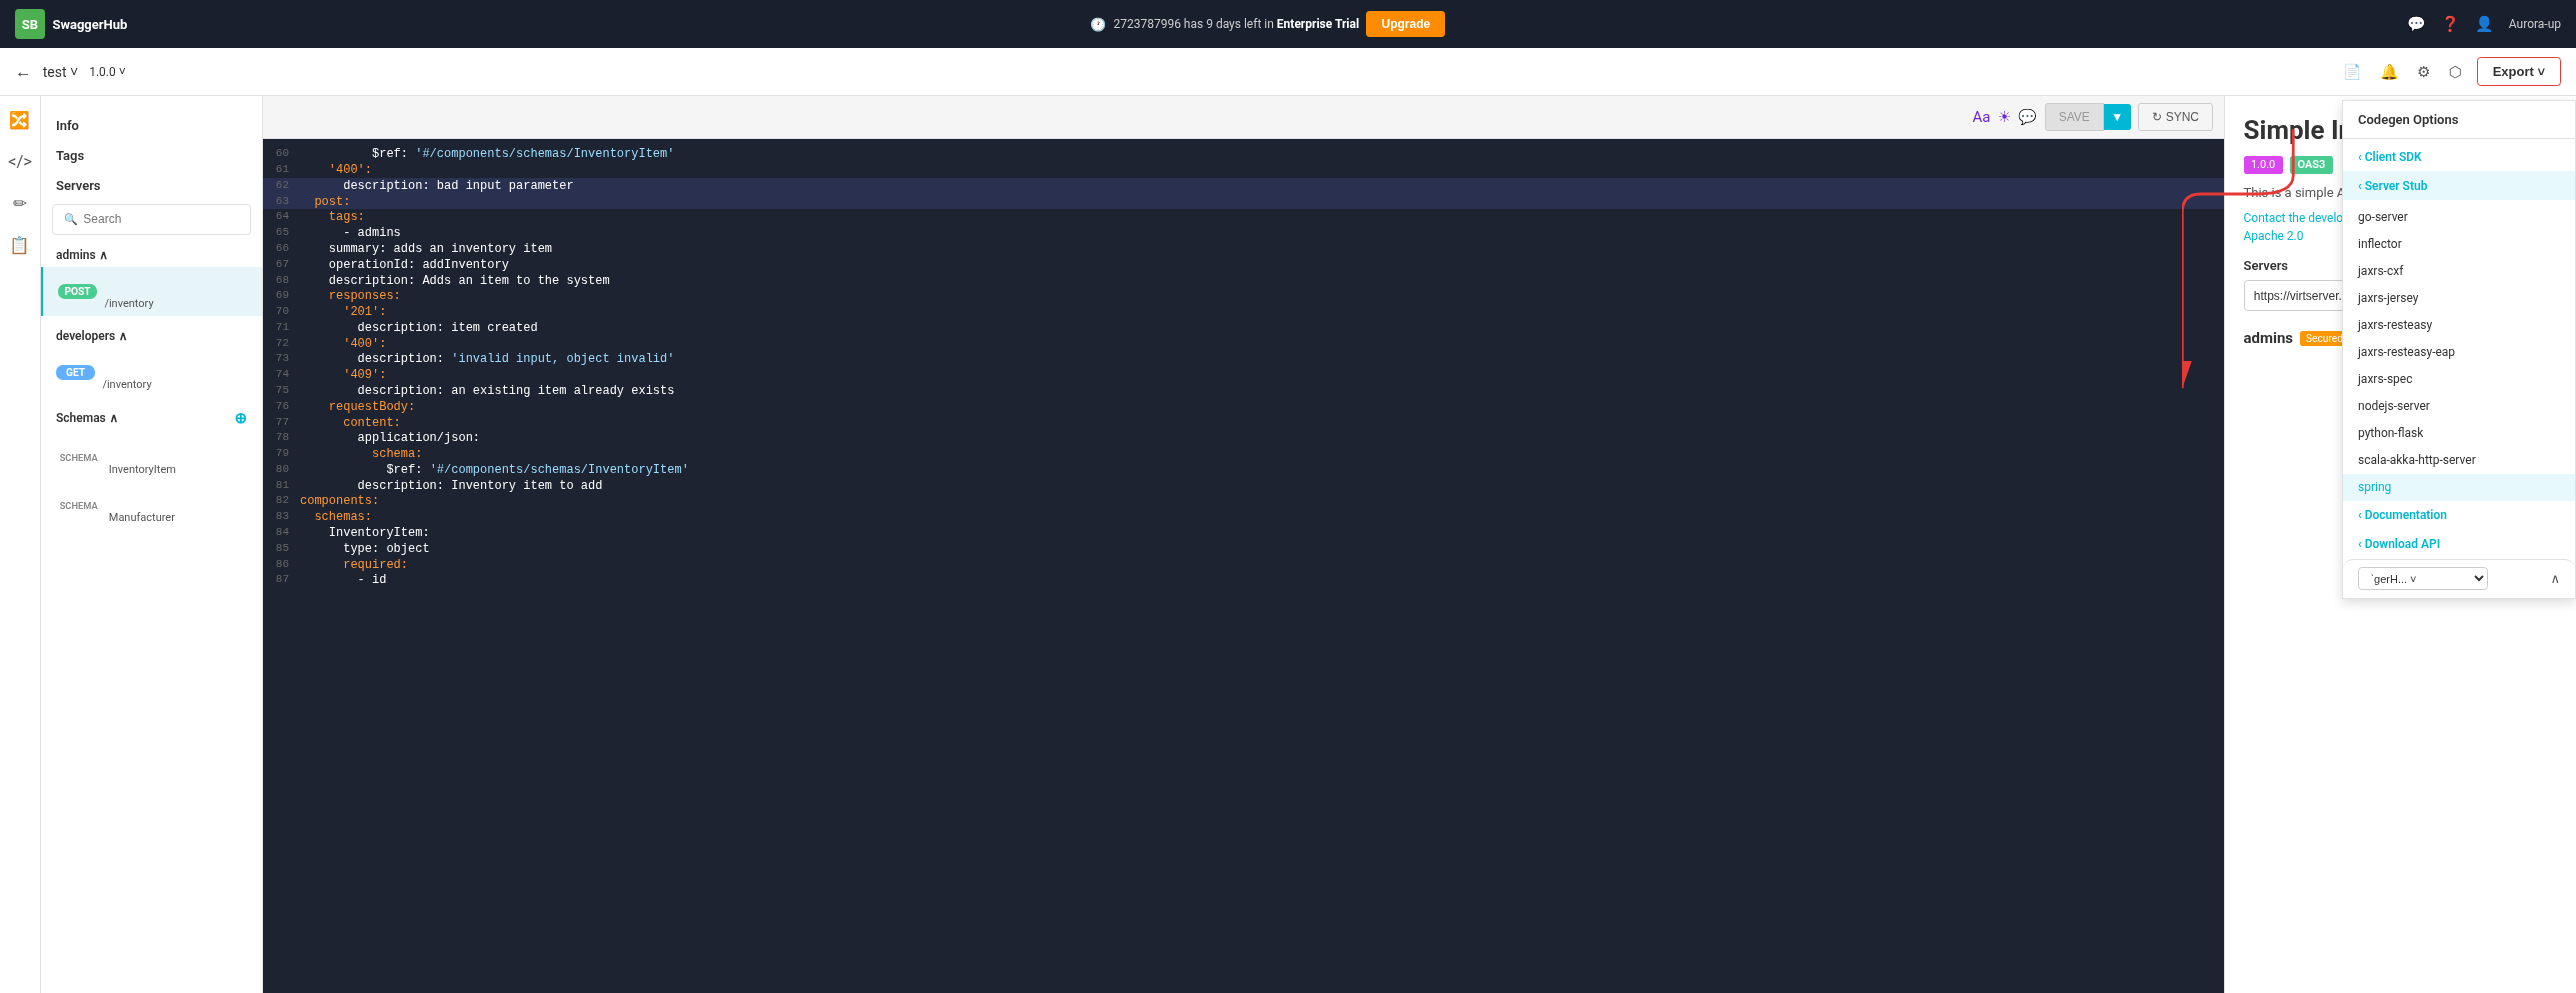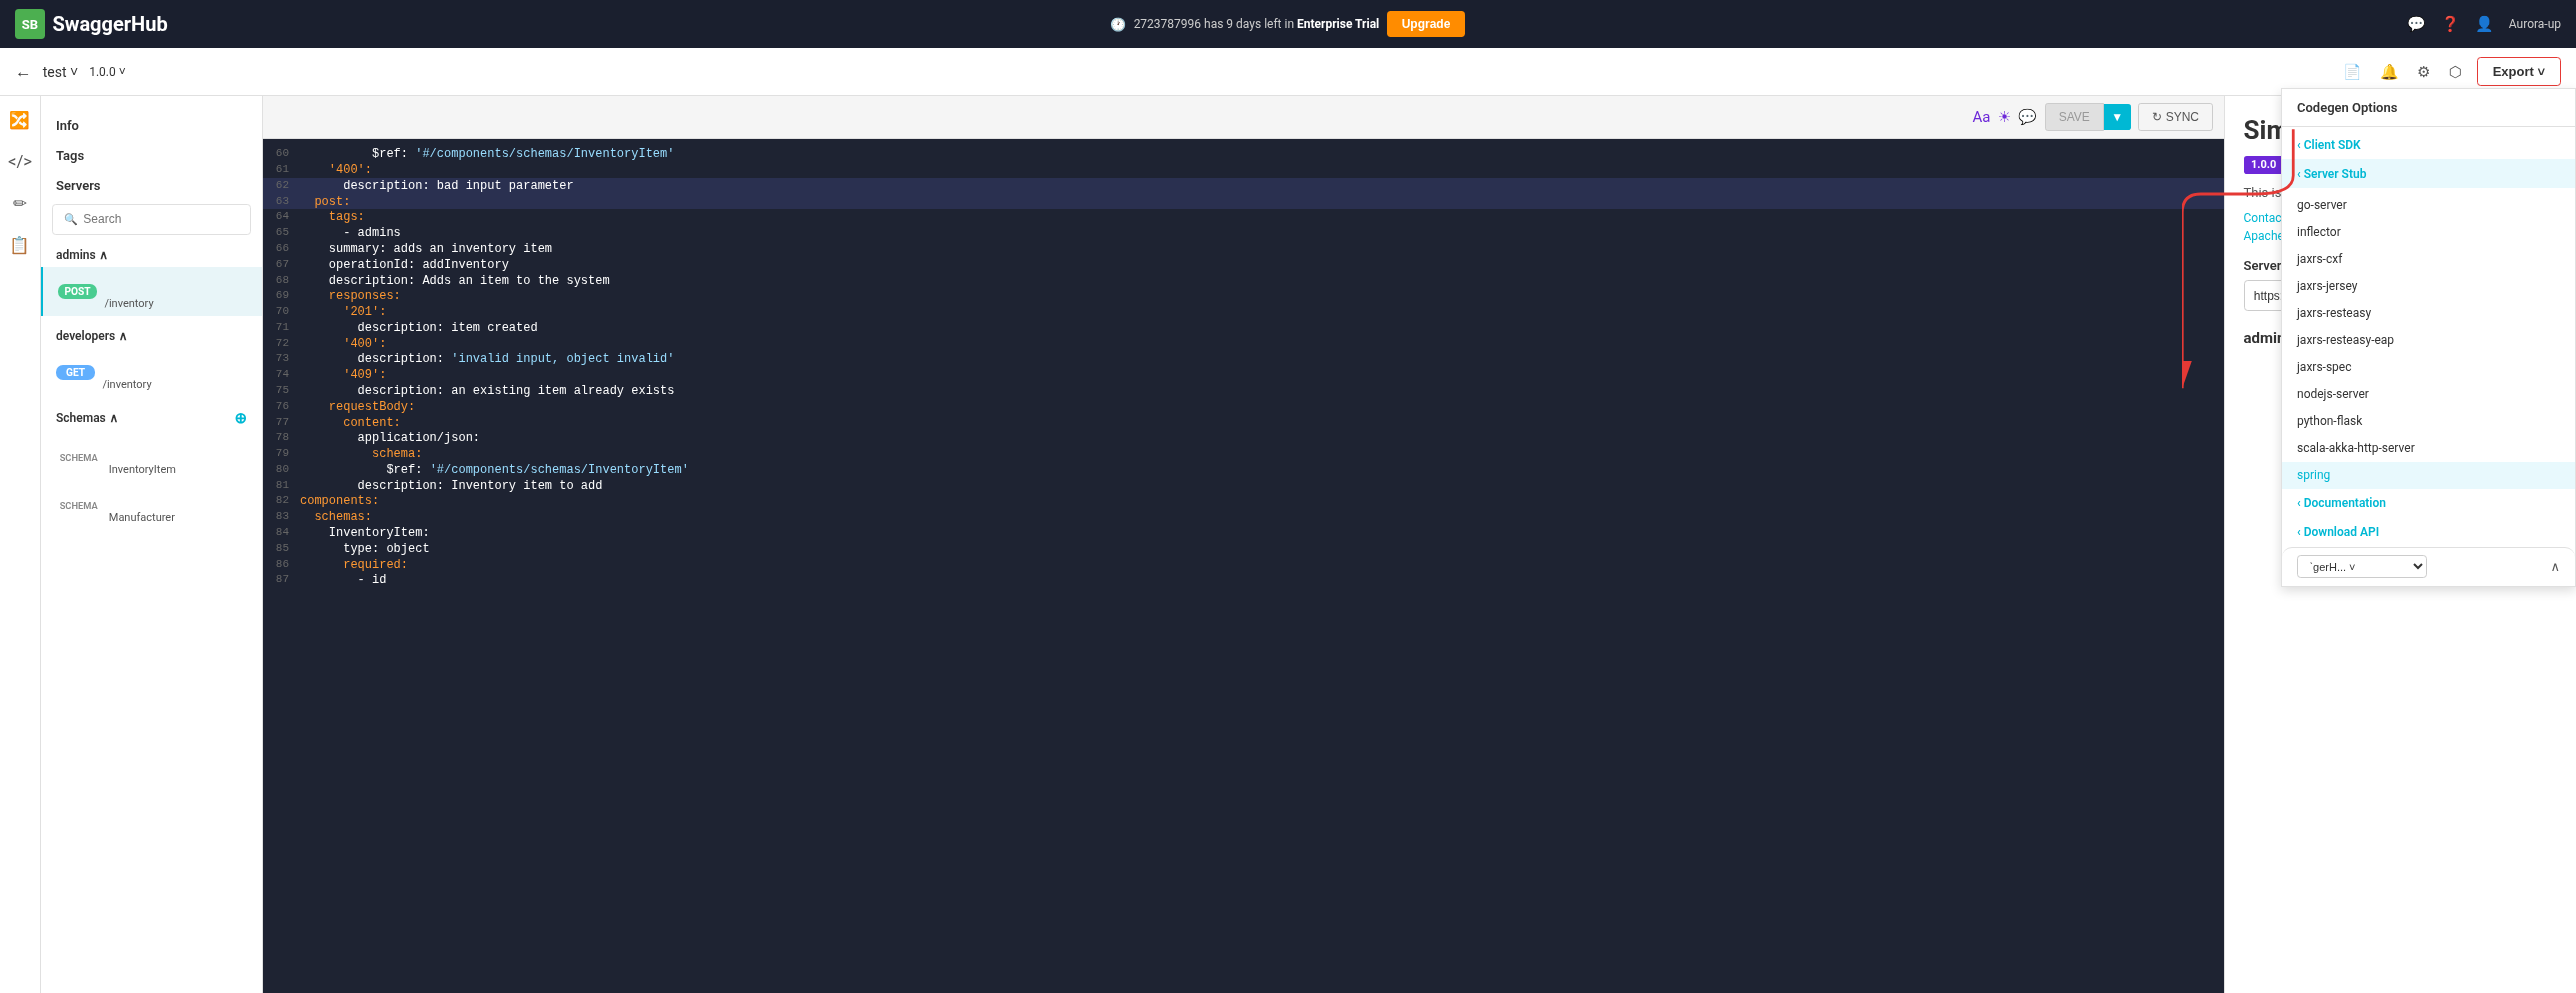--- a/index.html
+++ b/index.html
@@ -9,21 +9,21 @@
     .top-nav {
       display: flex; align-items: center; justify-content: space-between;
       background: #1a1f2e; height: 48px; padding: 0 15px;
     }
     .top-nav-left { display: flex; align-items: center; gap: 7.4px; }
     .logo-box {
       background: #4caf50; width: 30px; height: 30px; border-radius: 3.7px;
       display: flex; align-items: center; justify-content: center;
       color: white; font-weight: bold; font-size: 13px;
     }
-    .logo-text { color: white; font-size: 20px; font-weight: 700; }
+    .logo-text { color: white; font-size: 13px; font-weight: 700; }
     .top-nav-center { display: flex; align-items: center; gap: 7.4px; color: #ccc; font-size: 12px; }
     .trial-text { color: #ccc; }
     .trial-text strong { color: white; }
     .upgrade-btn {
       background: #ff8c00; color: white; border: none; border-radius: 3.7px;
       padding: 5.6px 15px; font-size: 12px; font-weight: 600; cursor: pointer;
     }
     .top-nav-right { display: flex; align-items: center; gap: 15px; color: #ccc; font-size: 12px; }
     .nav-icon { color: #ccc; font-size: 15px; cursor: pointer; }
 
@@ -138,22 +138,22 @@
     .c-white { color: #ffffff; }
 
     
     .preview-panel {
       width: 352px; background: #fff; border-left: 0.9px solid #e0e0e0;
       overflow-y: auto; padding: 18.5px;
     }
     .api-title { font-size: 26px; font-weight: 700; color: #333; margin-bottom: 11px; }
     .badge-row { display: flex; align-items: center; gap: 7.4px; margin-bottom: 11px; }
     .badge-version {
-      background: #6d28d9; color: white; padding: 2.8px 7.4px;
-      border-radius: 2.8px; font-size: 11px; font-weight: 700;
+      background: #d946ef; color: white; padding: 2.8px 7.4px;
+      border-radius: 2.8px; font-size: 11px; font-weight: 400;
     }
     .badge-oas {
       background: #49cc90; color: white; padding: 2.8px 7.4px;
       border-radius: 2.8px; font-size: 11px; font-weight: 600;
     }
     .api-desc { color: #555; font-size: 13px; margin-bottom: 11px; }
     .api-link { color: #00b8d4; font-size: 12px; cursor: pointer; display: block; margin-bottom: 3.7px; }
     .servers-section { margin-top: 15px; }
     .section-label { font-size: 13px; font-weight: 600; color: #333; margin-bottom: 7.4px; }
     .server-input {
@@ -450,21 +450,21 @@
     </div>
 
     <div class="admins-section">
       <div class="section-header-row">
         <span class="section-title-text">admins</span>
         <span class="secured-badge">Secured Admin-only</span>
       </div>
     </div>
   </div>
 
-  <div class="codegen-overlay" style="position:fixed; right:0; top:88px; width:295px;">
+  <div class="codegen-overlay" style="position:fixed; right:0; top:100px; width:234px;">
     <div class="codegen-header">Codegen Options</div>
 
     <div class="codegen-section">
       <div class="codegen-section-title">‹ Client SDK</div>
       <div class="codegen-section-title" style="background:#e8f9fd;">‹ Server Stub</div>
     </div>
 
     <div style="max-height:333px; overflow-y:auto;">
       <div class="codegen-item">
           <span>go-server</span>

